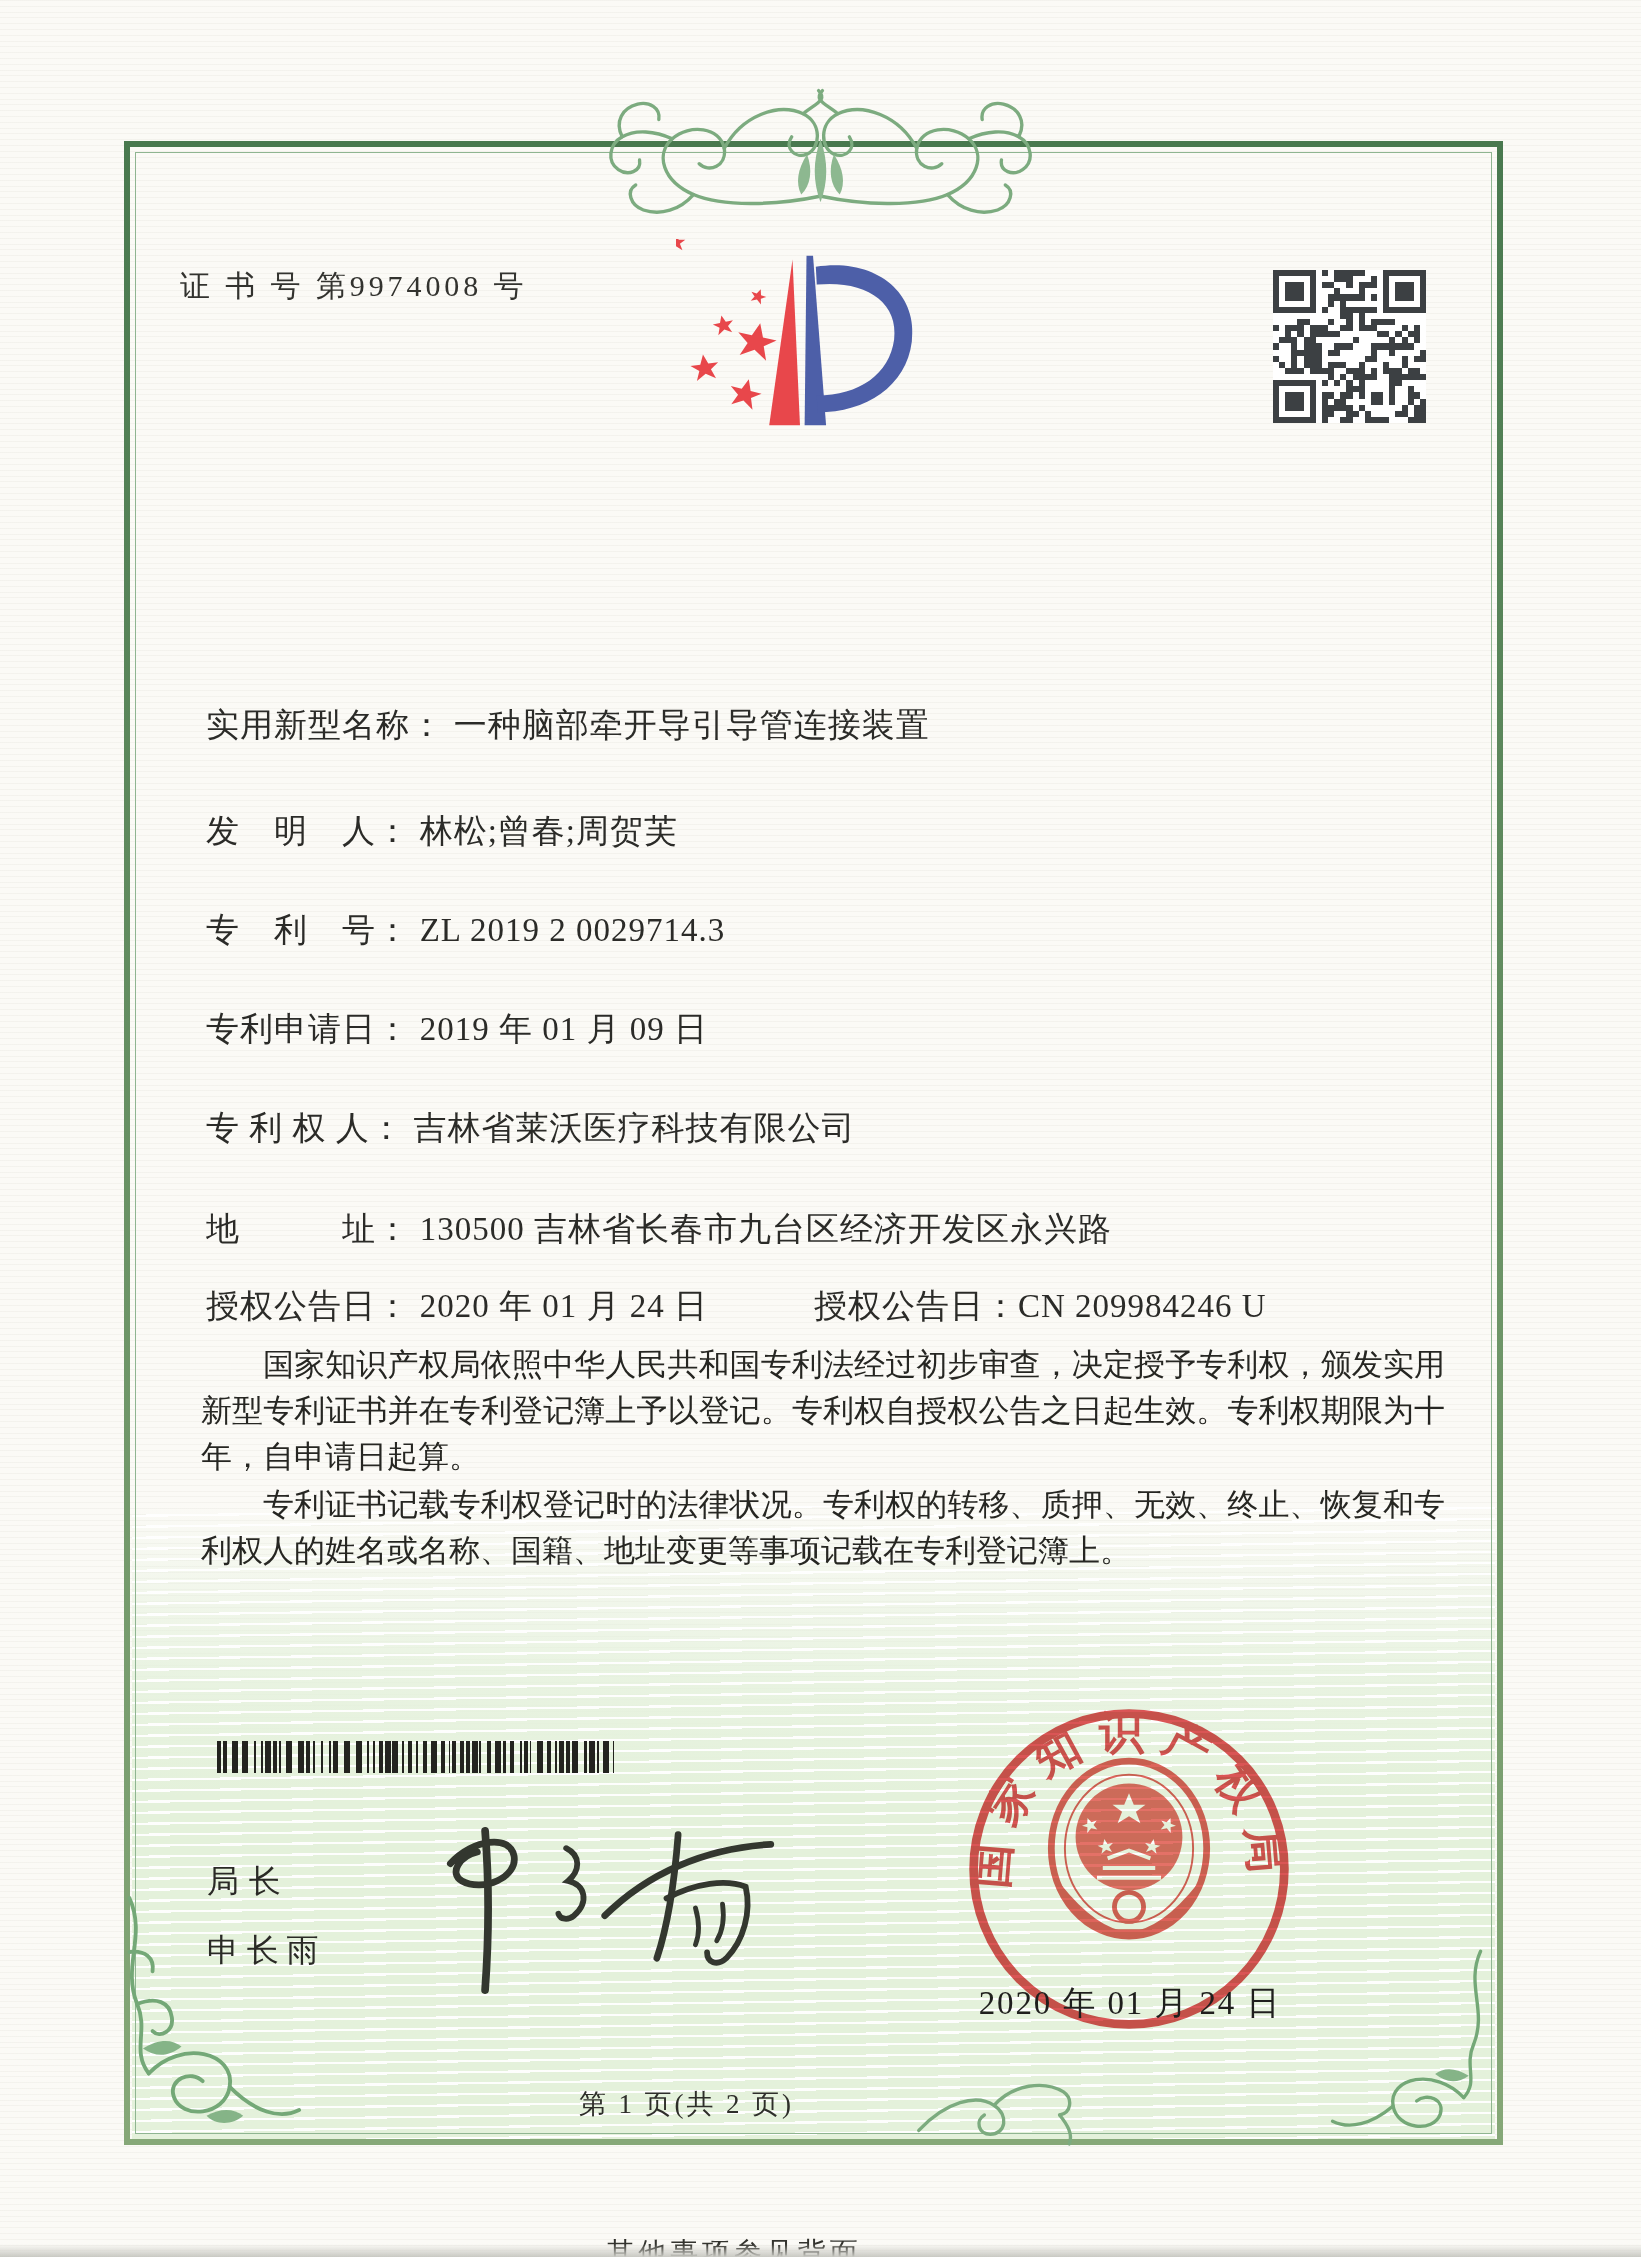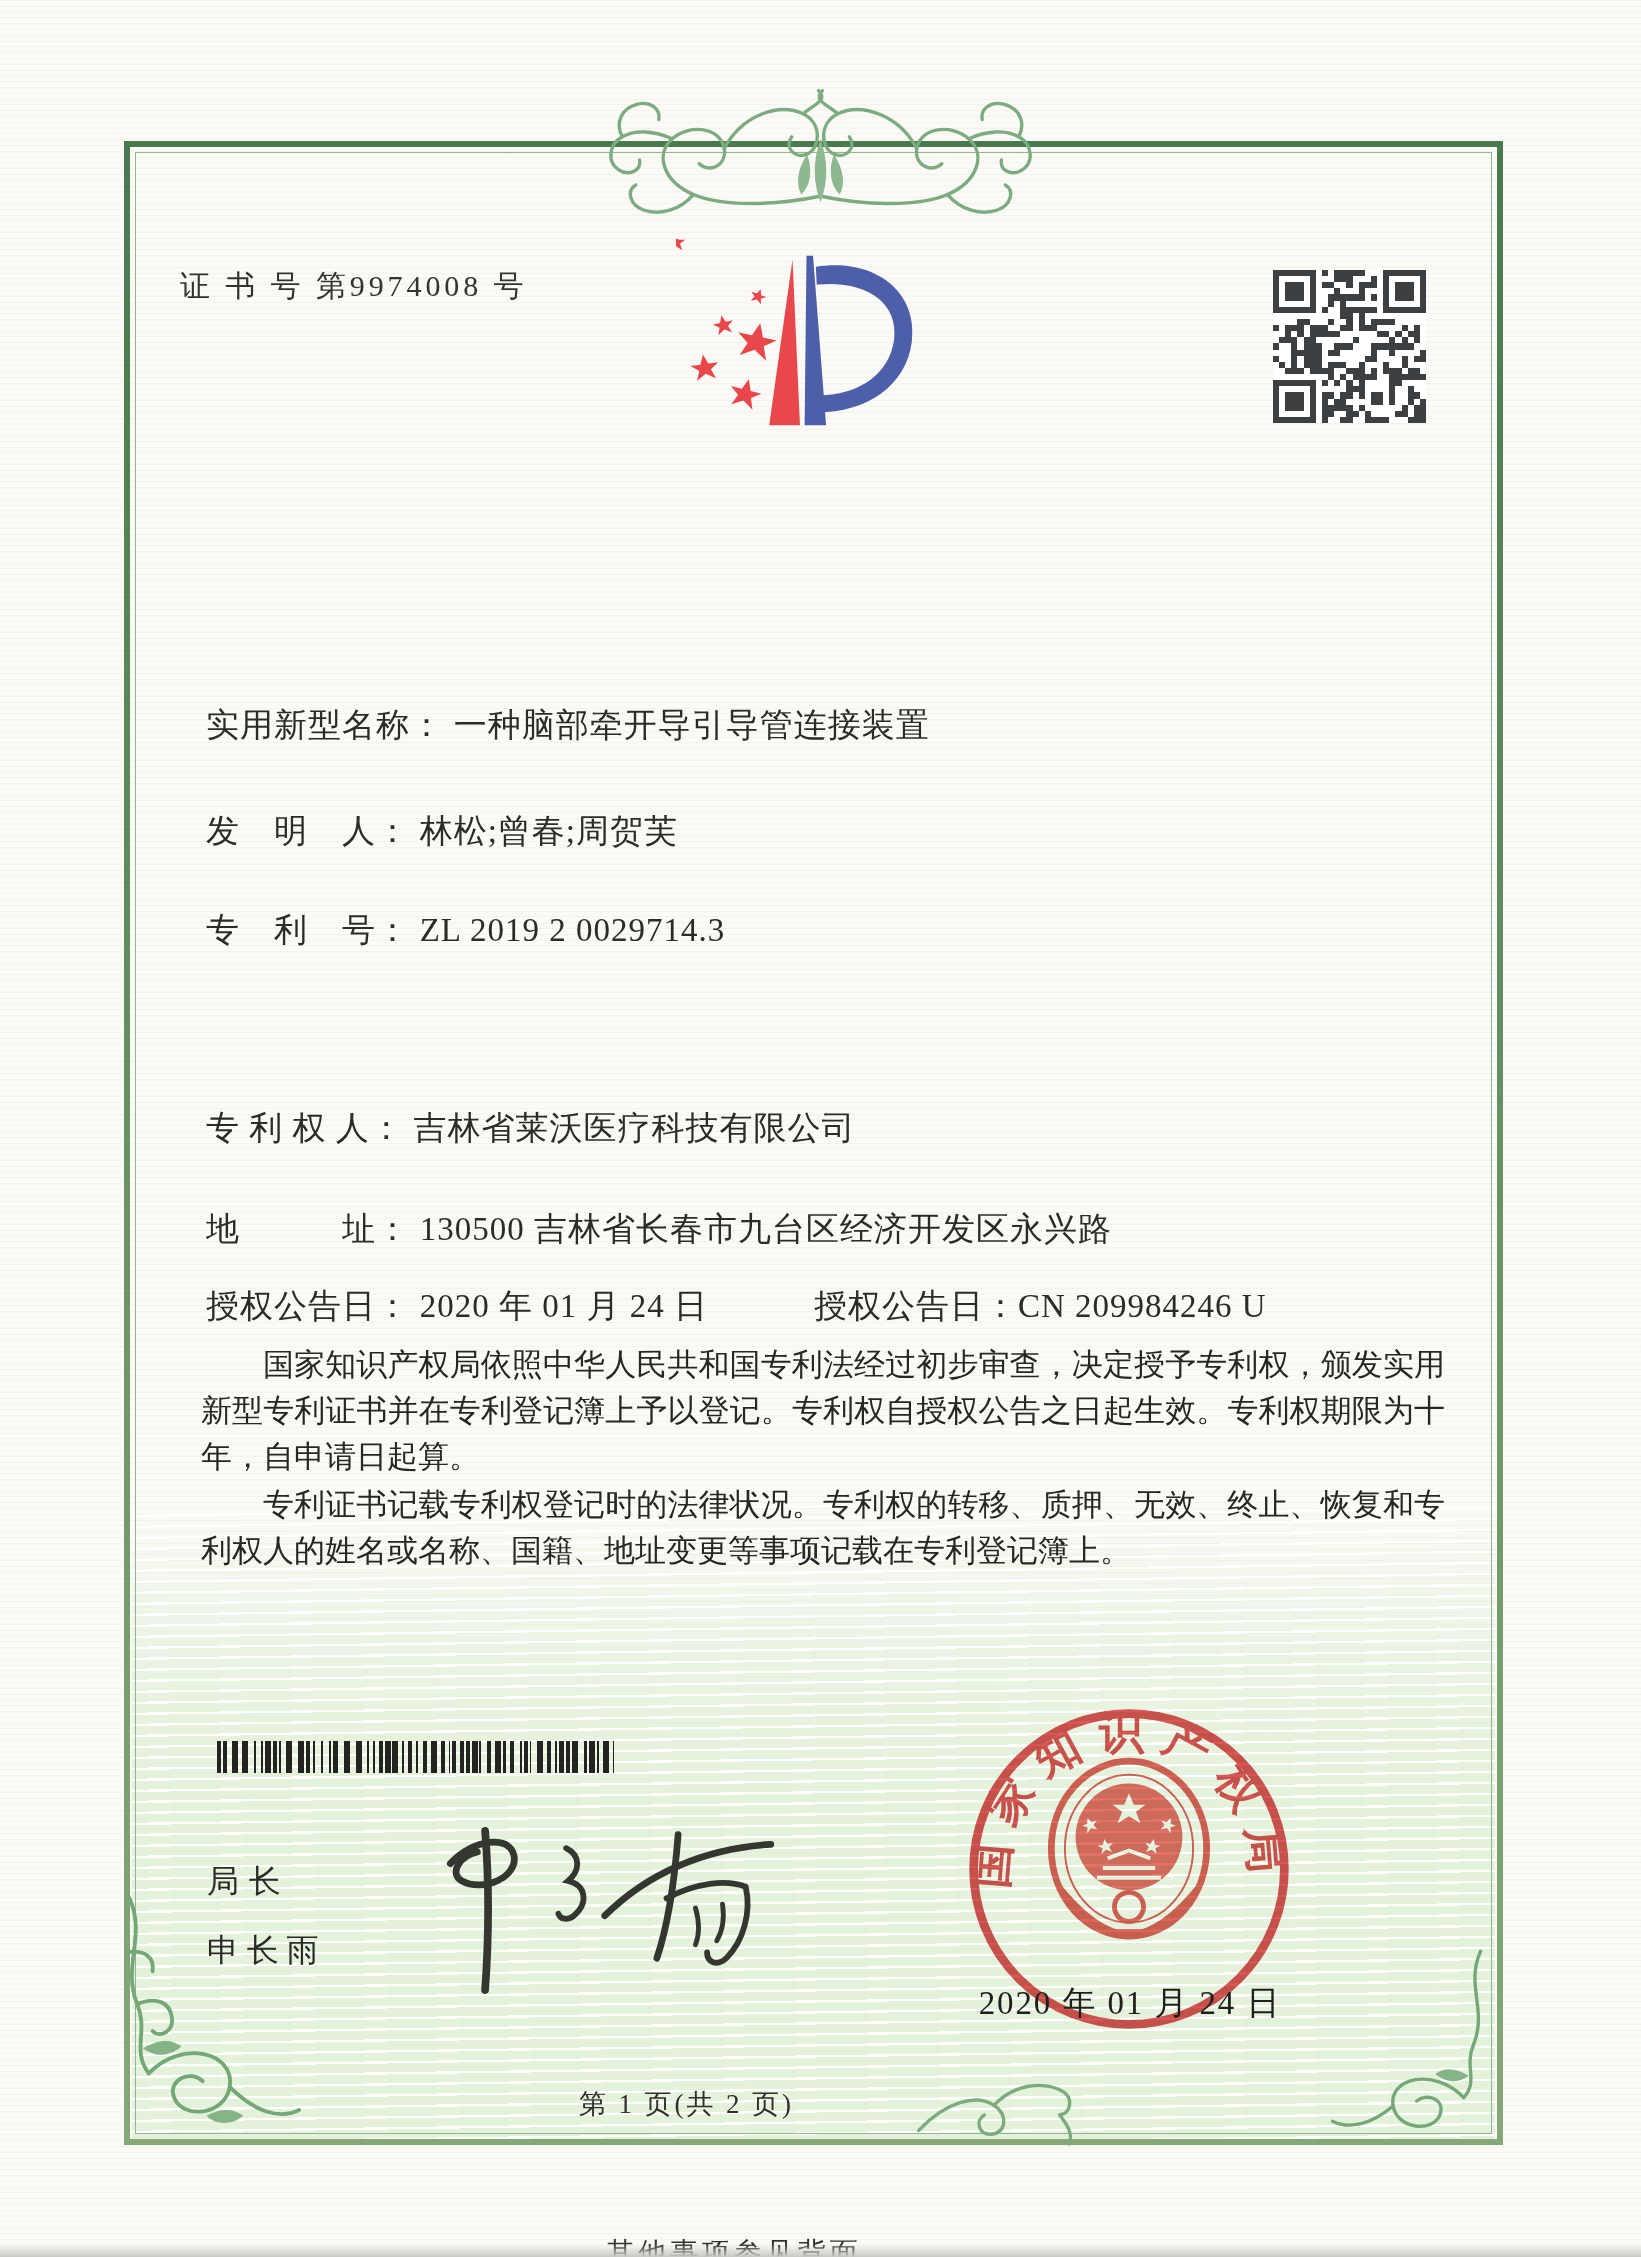--- a/index.html
+++ b/index.html
@@ -331,20 +331,21 @@
       <rect x="20" y="2" width="3" height="3" fill="#3c4043"></rect>
       <rect x="0" y="18" width="7" height="7" fill="#3c4043"></rect>
       <rect x="1" y="19" width="5" height="5" fill="#ffffff"></rect>
       <rect x="2" y="20" width="3" height="3" fill="#3c4043"></rect>
     </svg>
 
 
   <div class="row" style="top:703px"><span>实用新型名称：</span><span class="val">一种脑部牵开导引导管连接装置</span></div>
   <div class="row" style="top:809px"><span>发　明　人：</span><span class="val">林松;曾春;周贺芙</span></div>
   <div class="row" style="top:908px"><span>专　利　号：</span><span class="val">ZL 2019 2 0029714.3</span></div>
+  <div class="row" style="top:1007px"><span>专利申请日：</span><span class="val">2019 年 01 月 09 日</span></div>
   <div class="row" style="top:1106px"><span>专 利 权 人：</span><span class="val">吉林省莱沃医疗科技有限公司</span></div>
   <div class="row" style="top:1207px"><span>地　　　址：</span><span class="val">130500 吉林省长春市九台区经济开发区永兴路</span></div>
   <div class="row" style="top:1284px"><span>授权公告日：</span><span class="val">2020 年 01 月 24 日</span></div>
   <div class="grant-no"><span>授权公告日：</span><span class="val">CN 209984246 U</span></div>
 
   <div class="body-text">
     <p>国家知识产权局依照中华人民共和国专利法经过初步审查，决定授予专利权，颁发实用新型专利证书并在专利登记簿上予以登记。专利权自授权公告之日起生效。专利权期限为十年，自申请日起算。</p>
     <p>专利证书记载专利权登记时的法律状况。专利权的转移、质押、无效、终止、恢复和专利权人的姓名或名称、国籍、地址变更等事项记载在专利登记簿上。</p>
   </div>
 

